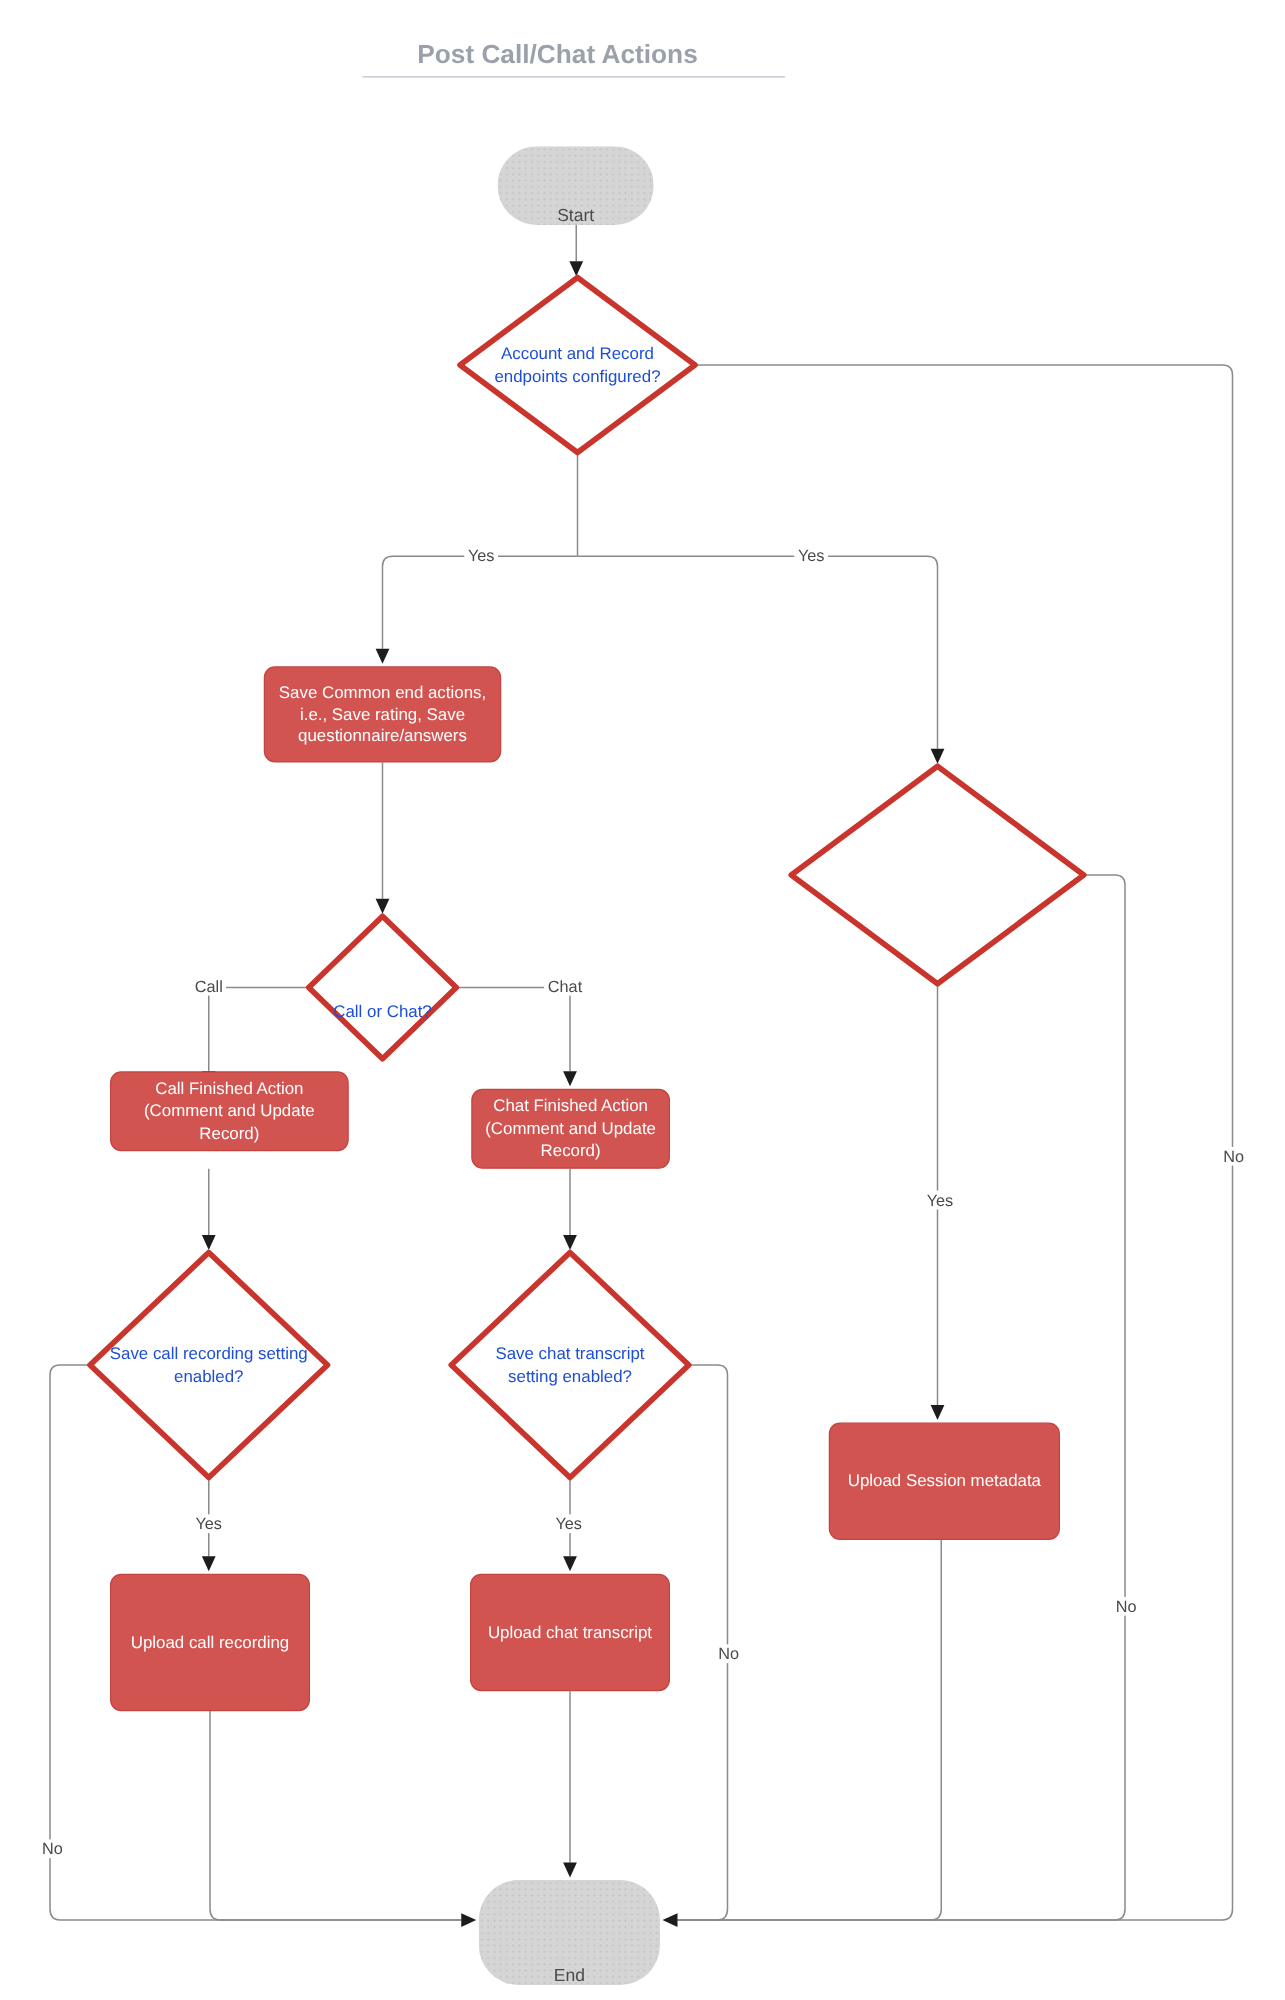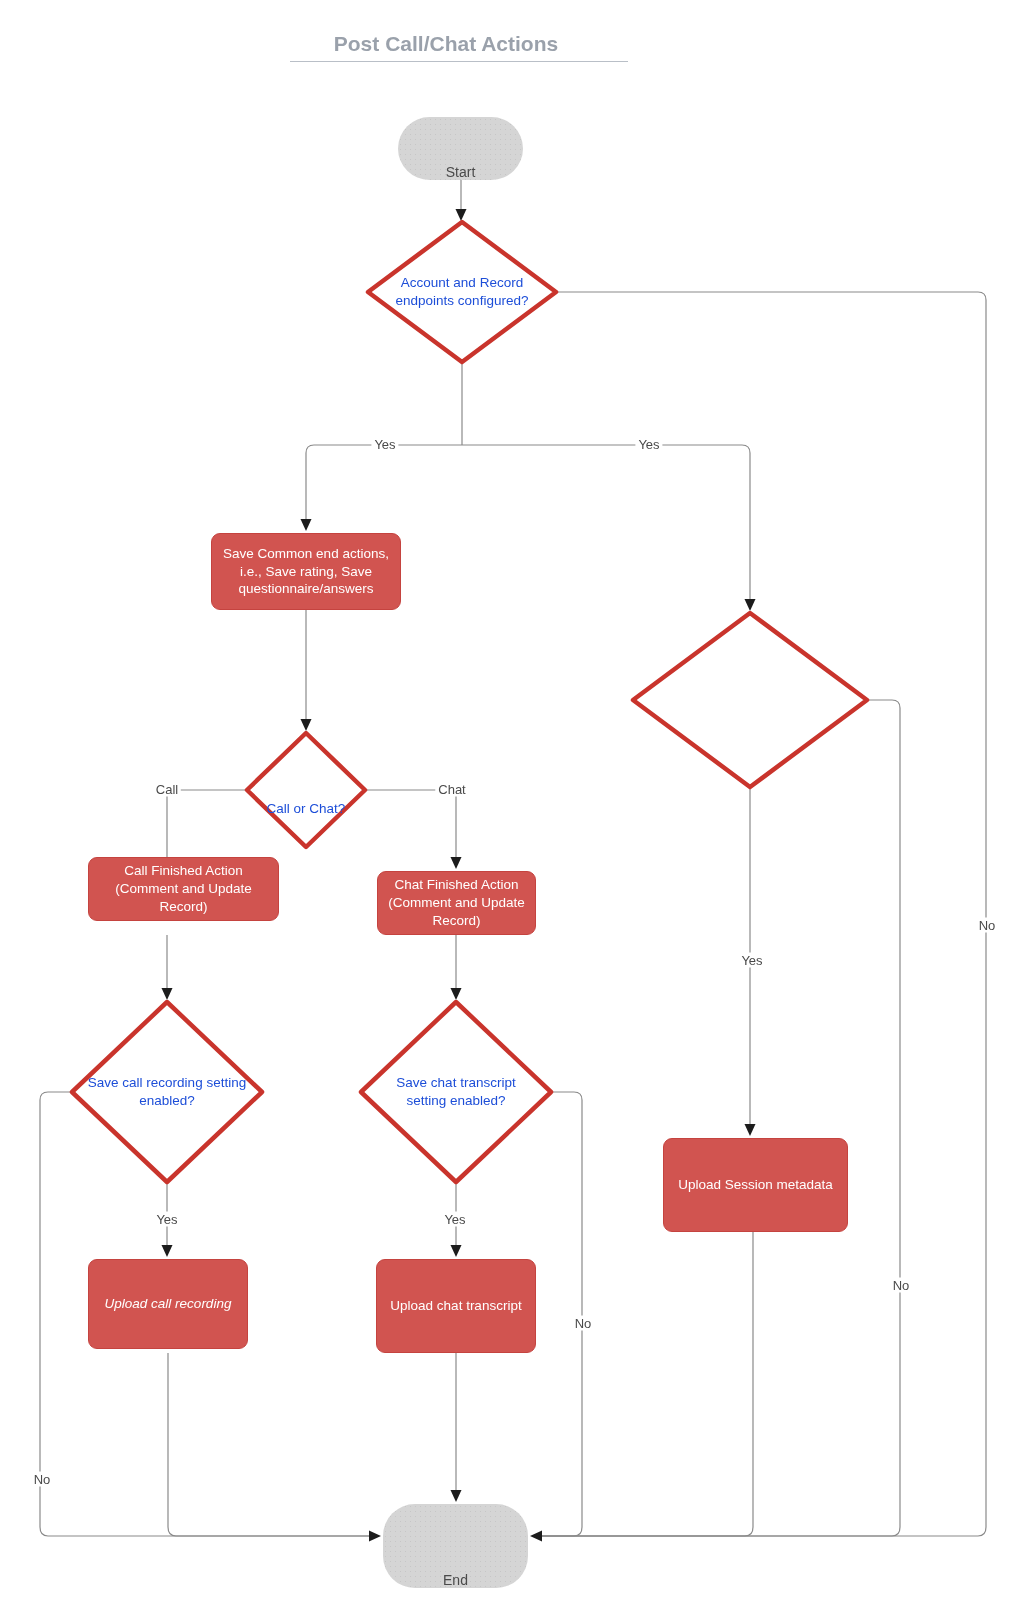--- a/index.html
+++ b/index.html
@@ -96,21 +96,21 @@
   </div>
 
   <div class="diamond-text" style="left:462px;top:292px;width:170px;">Account and Record endpoints configured?</div>
   <div class="diamond-text" style="left:306px;top:790px;width:120px;margin-top:19px;">Call or Chat?</div>
   <div class="diamond-text" style="left:167px;top:1092px;width:160px;">Save call recording setting enabled?</div>
   <div class="diamond-text" style="left:456px;top:1092px;width:160px;">Save chat transcript setting enabled?</div>
 
   <div class="process" style="left:211px;top:533px;width:190px;height:77px;">Save Common end actions, i.e., Save rating, Save questionnaire/answers</div>
   <div class="process" style="left:88px;top:833px;width:191px;height:64px;margin-top:24px;">Call Finished Action (Comment and Update Record)</div>
   <div class="process" style="left:377px;top:871px;width:159px;height:64px;">Chat Finished Action (Comment and Update Record)</div>
-  <div class="process" style="left:88px;top:1259px;width:160px;height:90px;font-style:italic;">Upload call recording</div>
+  <div class="process" style="left:88px;top:1259px;width:160px;height:110px;">Upload call recording</div>
   <div class="process" style="left:376px;top:1259px;width:160px;height:94px;">Upload chat transcript</div>
   <div class="process" style="left:663px;top:1138px;width:185px;height:94px;">Upload Session metadata</div>
 
   <div class="edge-label" style="left:385px;top:444px;">Yes</div>
   <div class="edge-label" style="left:649px;top:444px;">Yes</div>
   <div class="edge-label" style="left:167px;top:789px;">Call</div>
   <div class="edge-label" style="left:452px;top:789px;">Chat</div>
   <div class="edge-label" style="left:167px;top:1219px;">Yes</div>
   <div class="edge-label" style="left:455px;top:1219px;">Yes</div>
   <div class="edge-label" style="left:752px;top:960px;">Yes</div>

